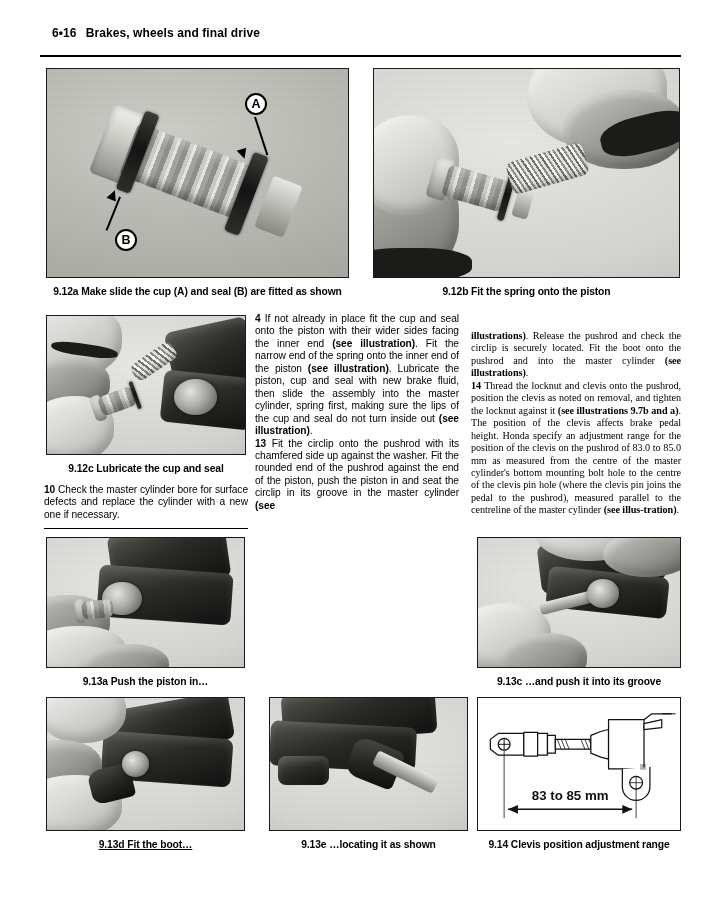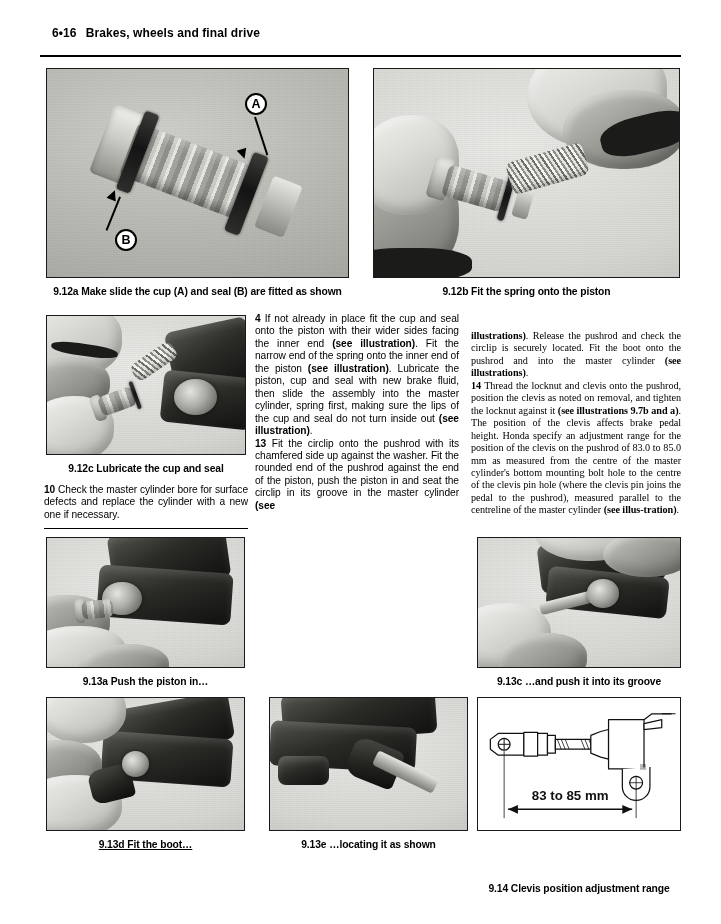--- a/index.html
+++ b/index.html
@@ -438,16 +438,16 @@
             <path d="M160 92 L160 122"></path>
           </g>
 
           <path d="M30 113 L156 113" stroke-width="1.6"></path>
           <path d="M30 113 L40 108.5 L40 117.5 Z" fill="#111" stroke="none"></path>
           <path d="M156 113 L146 108.5 L146 117.5 Z" fill="#111" stroke="none"></path>
         </g>
         <text x="93" y="104" text-anchor="middle" font-family="Liberation Sans, sans-serif" font-size="13.5" font-weight="bold" fill="#111">83 to 85 mm</text>
       </svg>
     </div>
-    <div class="cap" style="top:142px;margin-top:44px;">9.14 Clevis position adjustment range</div>
+    <div class="cap" style="top:142px;">9.14 Clevis position adjustment range</div>
   </div>
 
 </div>
 
 </body></html>

